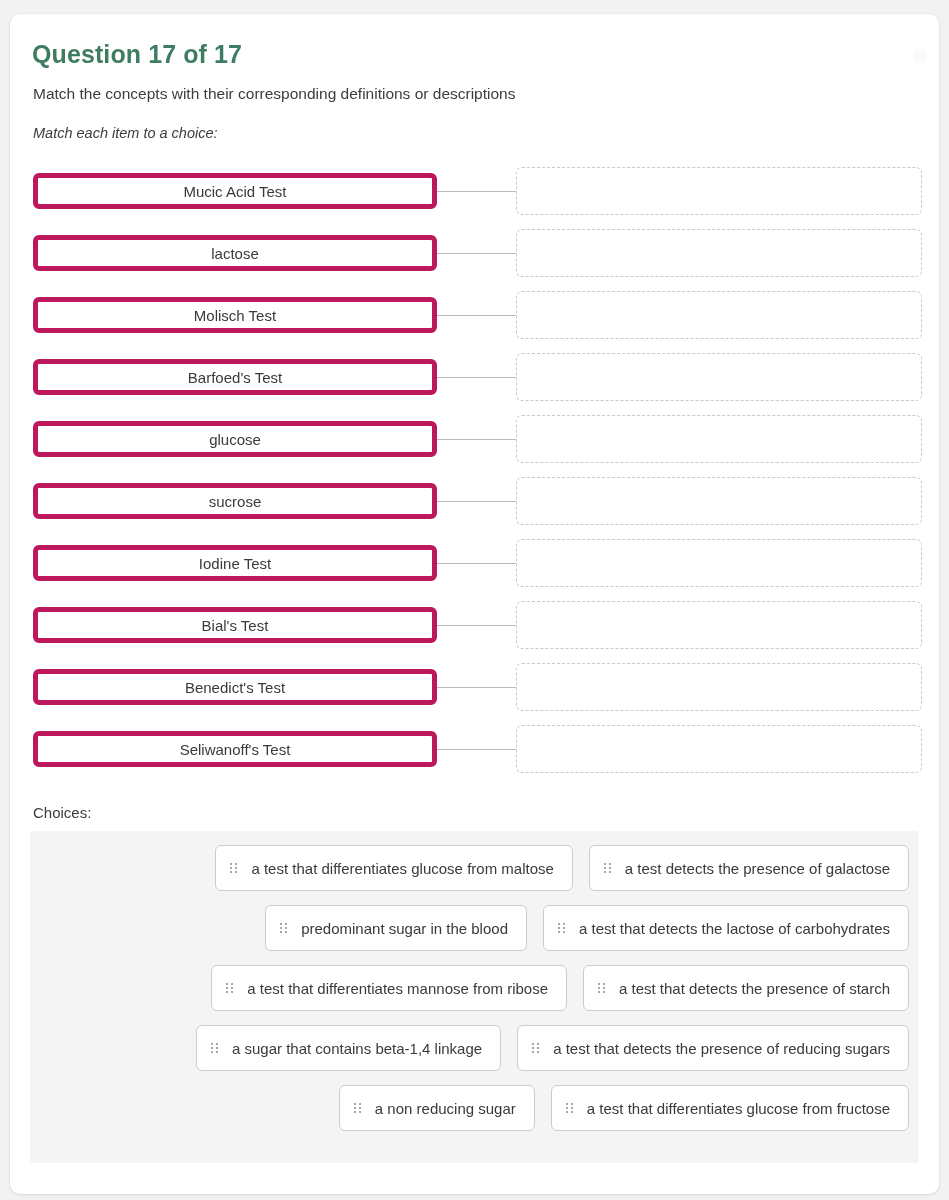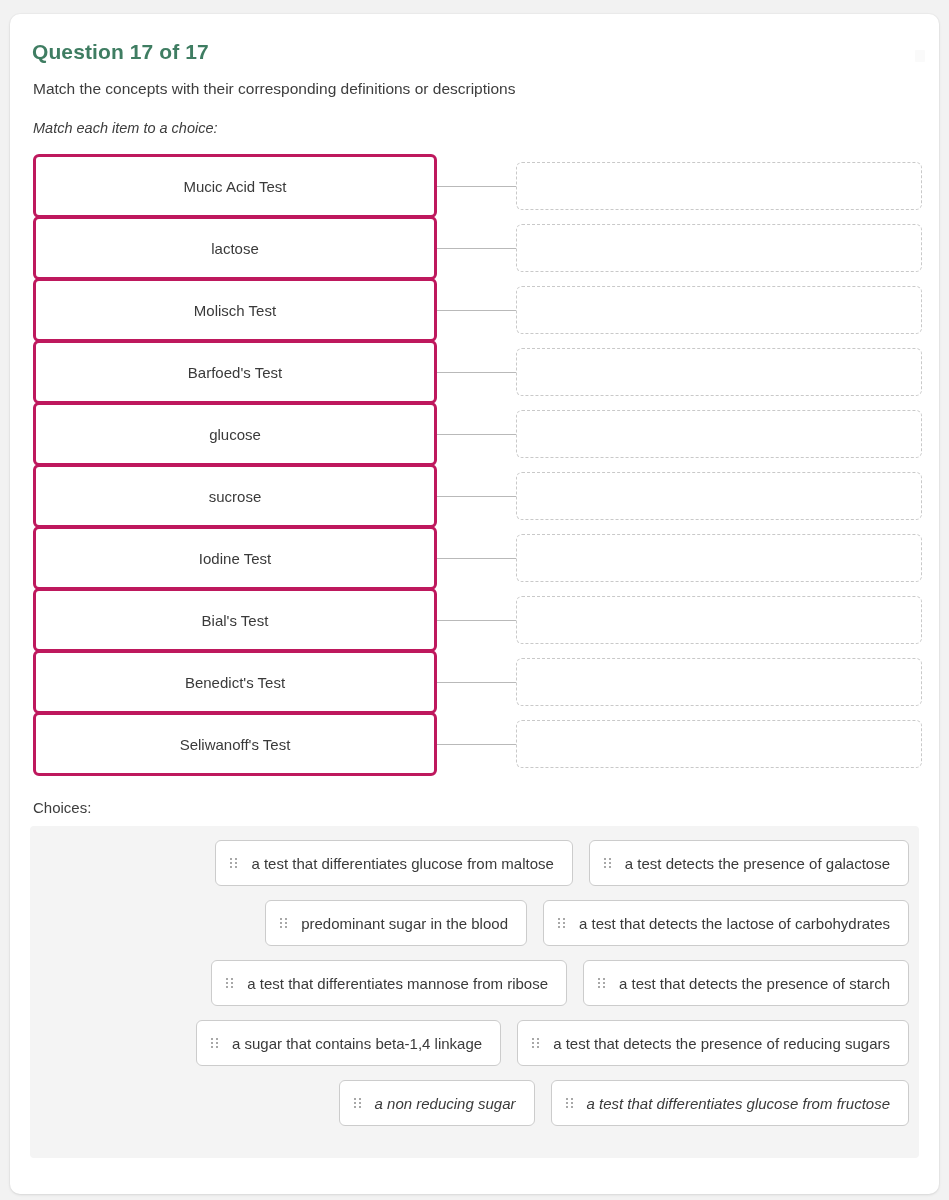--- a/index.html
+++ b/index.html
@@ -20,21 +20,21 @@
     width: 929px;
     min-height: 1180px;
     background: #ffffff;
     border-radius: 10px;
     box-shadow: 0 1px 3px rgba(0,0,0,0.10), 0 0 0 1px rgba(0,0,0,0.02);
     box-sizing: border-box;
     padding: 16px 20px 18px 20px;
   }
   .q-title {
     color: #3f7d62;
-    font-size: 21px;
+    font-size: 25px;
     font-weight: bold;
     margin: 10px 0 0 2px;
     letter-spacing: 0.1px;
   }
   .q-prompt {
     color: #3d3d3d;
     font-size: 15.5px;
     margin: 16px 0 0 3px;
   }
   .q-subprompt {
@@ -61,23 +61,23 @@
   }
   .match-row {
     position: relative;
     display: flex;
     align-items: center;
     height: 48px;
     margin-bottom: 14px;
   }
   .item-box {
     width: 404px;
-    height: 64px;
+    height: 36px;
     box-sizing: border-box;
-    border: 3px solid #be185d;
+    border: 5px solid #be185d;
     border-radius: 6px;
     background: #ffffff;
     display: flex;
     align-items: center;
     justify-content: center;
     font-size: 15px;
     color: #3a3a3a;
     flex: none;
   }
   .connector {
@@ -115,21 +115,21 @@
     background: #f4f4f4;
     border-radius: 4px;
     padding: 14px 10px 16px 10px;
   }
   .choices-row {
     display: flex;
     justify-content: flex-end;
     gap: 16px;
     margin-bottom: 14px;
   }
-  .choices-row:last-child { margin-bottom: 16px; font-style: italic; }
+  .choices-row:last-child { margin-bottom: 16px; }
   .choice-chip {
     background: #ffffff;
     border: 1px solid #cccccc;
     border-radius: 6px;
     height: 46px;
     box-sizing: border-box;
     display: flex;
     align-items: center;
     padding: 0 18px 0 14px;
     font-size: 15px;

